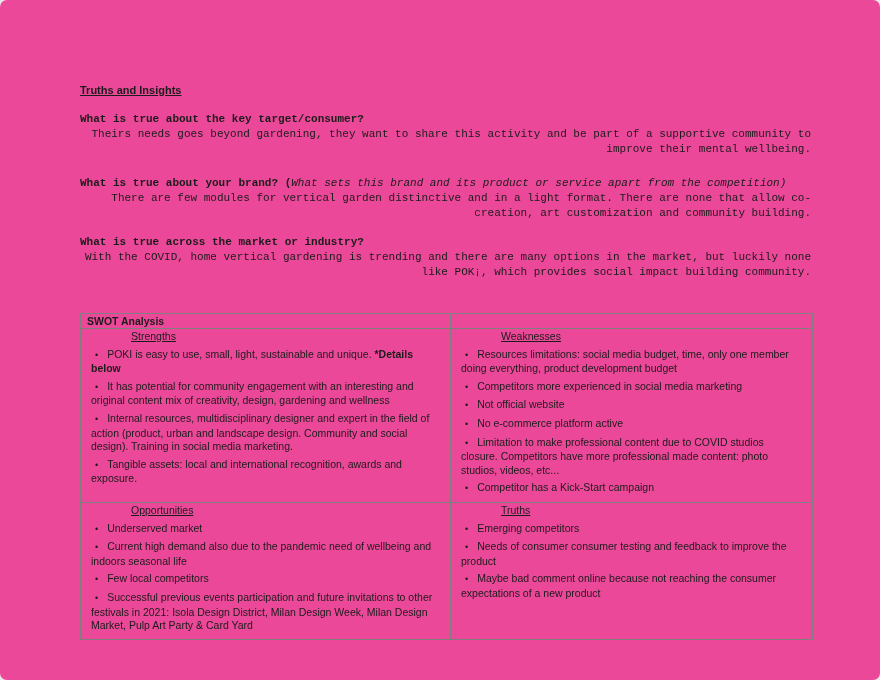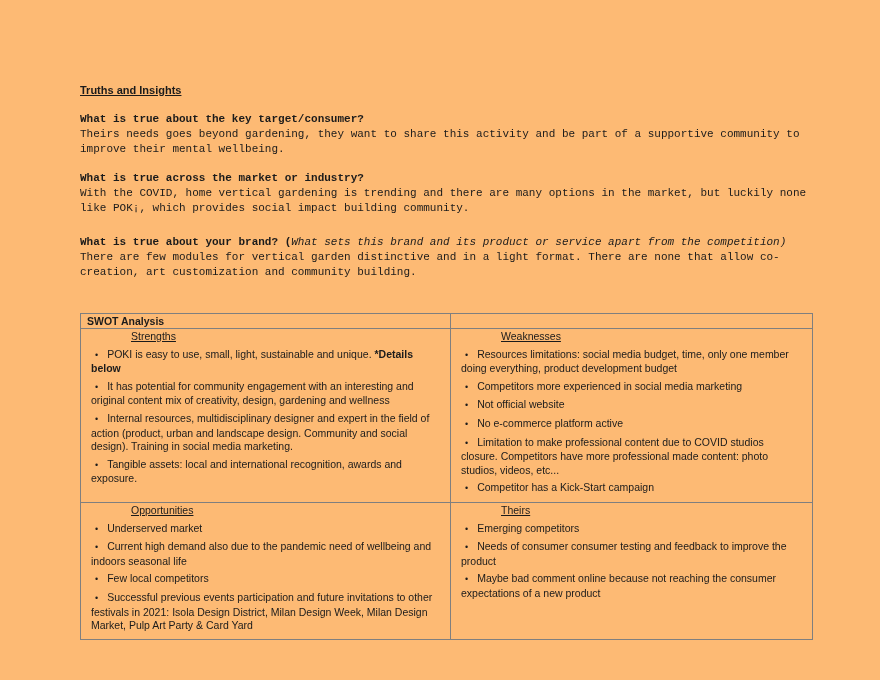--- a/index.html
+++ b/index.html
@@ -1,43 +1,44 @@
 <!DOCTYPE html>
 <html><head>
 <meta charset="utf-8">
 <style>
   * { margin: 0; padding: 0; box-sizing: border-box; }
   html, body { background: #e8e8e8; }
   .page {
     position: relative;
     width: 880px;
     height: 680px;
-    background: #fdba74;
+    background: #ec4899;
     font-family: "Liberation Sans", sans-serif;
     font-size: 11px;
     line-height: 15px;
     color: #1b1b1b;
     padding: 83px 69px 0 80px;
     overflow: hidden;
+    border-radius: 7px;
   }
   .doc-title {
     font-weight: bold;
     text-decoration: underline;
     margin-bottom: 12px;
   }
   .section { margin-top: 14px; font-family: Liberation Mono, monospace; }
   .section:first-of-type { margin-top: 0; }
   .section.gap-lg { margin-top: 19px; }
   .sec-heading { font-weight: bold; }
   .sec-heading .note {
     font-weight: normal;
     font-style: italic;
   }
   .sec-heading .paren { font-weight: bold; font-style: normal; }
-  .sec-body { font-weight: normal; }
+  .sec-body { font-weight: normal; text-align: right; }
 
   table.swot {
     margin-top: 33px;
     width: 731px;
     border-collapse: collapse;
     table-layout: fixed;
     font-size: 10.5px;
     line-height: 13.6px;
   }
   table.swot td {
@@ -66,28 +67,28 @@
 
 <div class="page">
 
   <div class="doc-title">Truths and Insights</div>
 
   <div class="section">
     <div class="sec-heading">What is true about the key target/consumer?</div>
     <div class="sec-body">Theirs needs goes beyond gardening, they want to share this activity and be part of a supportive community to improve their mental wellbeing.</div>
   </div>
 
+  <div class="section gap-lg">
+    <div class="sec-heading"><span class="paren">What is true about your brand? (</span><span class="note">What sets this brand and its product or service apart from the competition)</span></div>
+    <div class="sec-body">There are few modules for vertical garden distinctive and in a light format. There are none that allow co-creation, art customization and community building.</div>
+  </div>
+
   <div class="section">
     <div class="sec-heading">What is true across the market or industry?</div>
     <div class="sec-body">With the COVID, home vertical gardening is trending and there are many options in the market, but luckily none like POK¡, which provides social impact building community.</div>
-  </div>
-
-  <div class="section gap-lg">
-    <div class="sec-heading"><span class="paren">What is true about your brand? (</span><span class="note">What sets this brand and its product or service apart from the competition)</span></div>
-    <div class="sec-body">There are few modules for vertical garden distinctive and in a light format. There are none that allow co-creation, art customization and community building.</div>
   </div>
 
   <table class="swot">
     <tbody>
         <tr class="hdr-row">
       <td class="col-left">
         <div class="swot-title">SWOT Analysis</div>
       </td>
       <td class="col-right"></td>
     </tr>
@@ -111,21 +112,21 @@
     </tr>
     <tr class="row-2">
       <td class="col-left">
         <div class="cell-title">Opportunities</div>
         <div class="bi"><span class="bullet">•</span><span>Underserved market</span></div>
         <div class="bi"><span class="bullet">•</span><span>Current high demand also due to the pandemic need of wellbeing and indoors seasonal life</span></div>
         <div class="bi"><span class="bullet">•</span><span>Few local competitors</span></div>
         <div class="bi"><span class="bullet">•</span><span>Successful previous events participation and future invitations to other festivals in 2021: Isola Design District, Milan Design Week, Milan Design Market,  Pulp Art Party &amp; Card Yard</span></div>
       </td>
       <td class="col-right">
-        <div class="cell-title">Theirs</div>
+        <div class="cell-title">Truths</div>
         <div class="bi"><span class="bullet">•</span><span>Emerging competitors</span></div>
         <div class="bi"><span class="bullet">•</span><span>Needs of consumer consumer testing and feedback to improve the product</span></div>
         <div class="bi"><span class="bullet">•</span><span>Maybe bad comment online because not reaching the consumer expectations of a new product</span></div>
       </td>
     </tr>
   </tbody>
     </table>
 
 </div>
 

